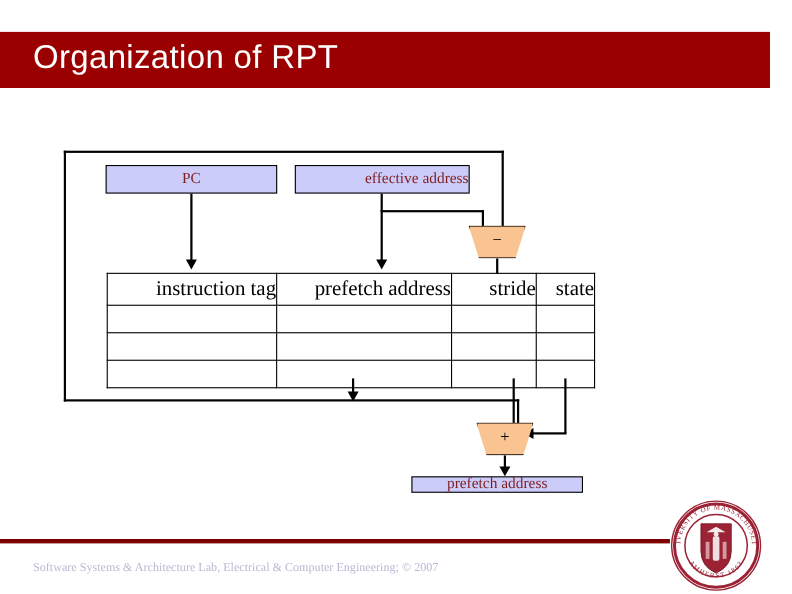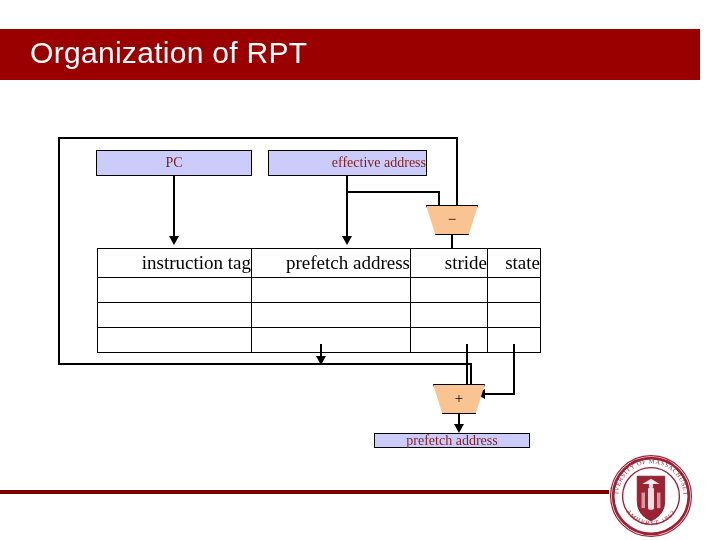--- a/index.html
+++ b/index.html
@@ -239,20 +239,21 @@
   </div>
 
   <div class="wire wire-v" style="left:458px; top:414px; height:14px;"></div>
   <div class="arrowhead-down" style="left:454px; top:424px;"></div>
 
   <div class="reg-box" style="left:374px; top:433px; width:156px; height:15px;">
     <span>prefetch address</span>
   </div>
 
   <div id="footer-rule"></div>
+  <div id="footer-text">Software Systems &amp; Architecture Lab, Electrical &amp; Computer Engineering; © 2007</div>
 
   <svg id="logo" viewBox="0 0 100 100">
     <defs>
       <path id="arcTop" d="M 12,50 A 38,38 0 0 1 88,50"></path>
       <path id="arcBot" d="M 16,50 A 34,34 0 0 0 84,50"></path>
     </defs>
     <circle cx="50" cy="50" r="47" fill="none" stroke="#9b2335" stroke-width="1.4"></circle>
     <circle cx="50" cy="50" r="44" fill="none" stroke="#9b2335" stroke-width="3.2"></circle>
     <circle cx="50" cy="50" r="33" fill="none" stroke="#9b2335" stroke-width="1.6"></circle>
     <text font-family="&quot;Liberation Serif&quot;, serif" font-size="7.4" fill="#9b2335" letter-spacing="0.7">

